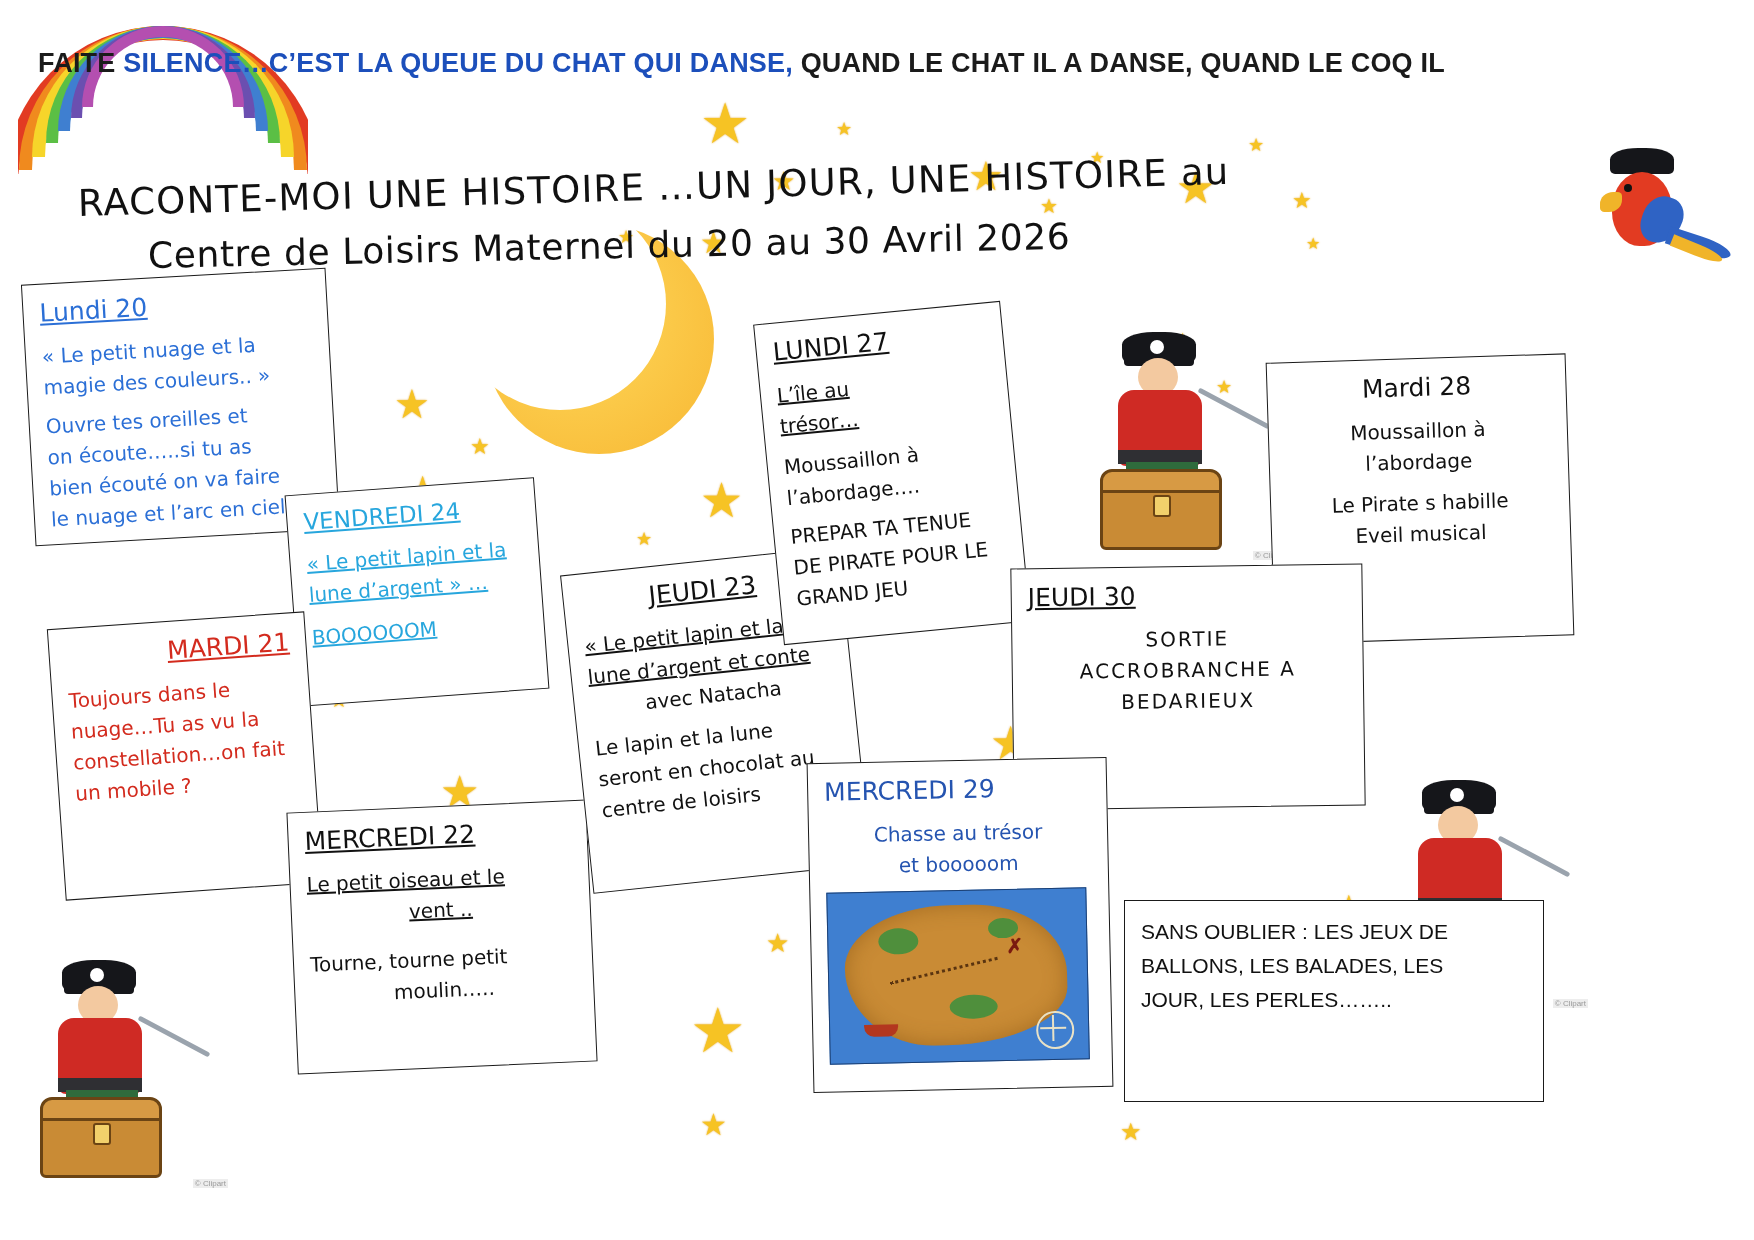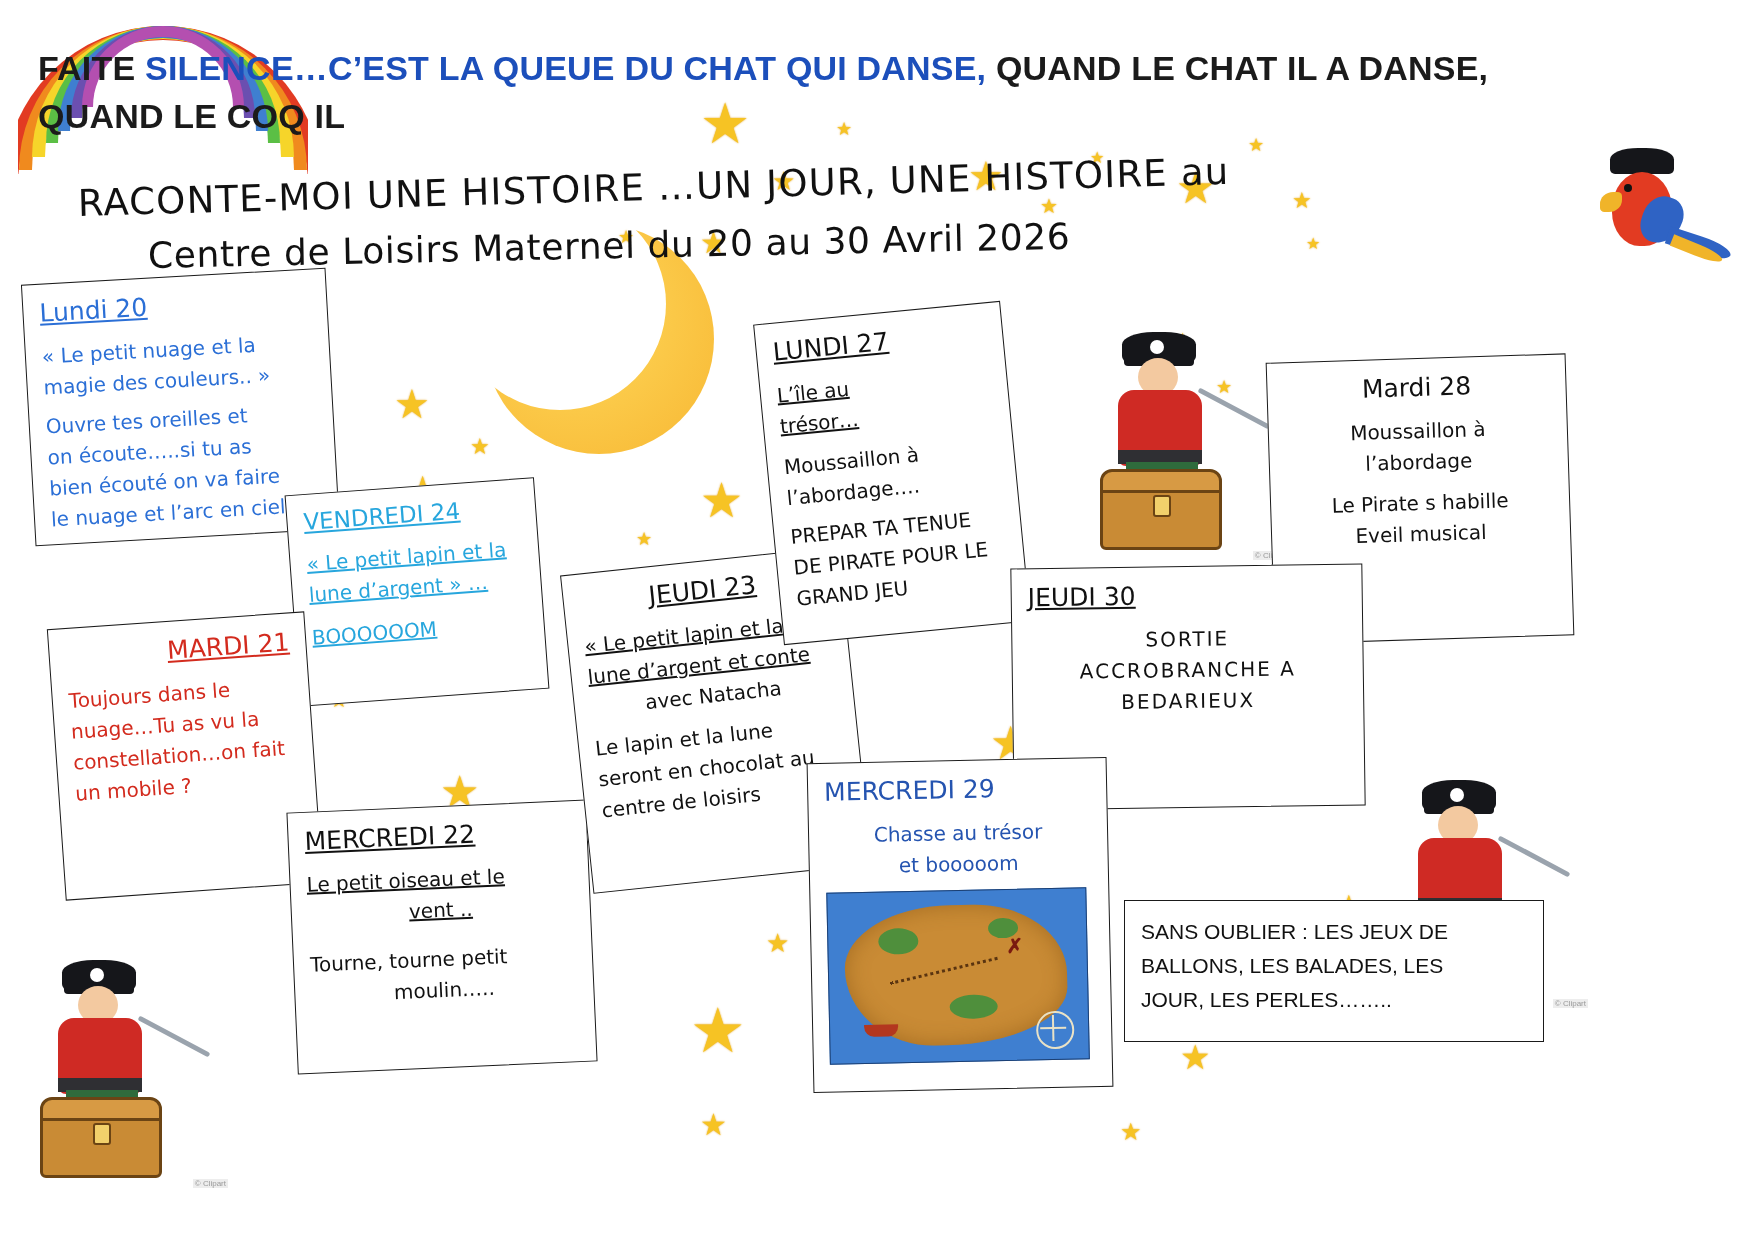--- a/index.html
+++ b/index.html
@@ -37,21 +37,21 @@
   }
 
   
   .headline {
     position: absolute;
     left: 38px;
     top: 44px;
     width: 1580px;
     font-family: "Liberation Sans", sans-serif;
     font-weight: bold;
-    font-size: 34px;
+    font-size: 27px;
     letter-spacing: 0.2px;
     color: #1b1b1b;
     line-height: 1.42;
     text-align: center;
   }
   .headline .l1 { display:block; text-align: left; }
   .headline .l2 { display:block; text-align: center; }
   .hl-blue { color: #1c4fbb; }
 
   
@@ -138,21 +138,21 @@
   }
   #card-jeudi30 {
     left: 1012px; top: 566px; width: 352px; height: 242px;
     transform: rotate(-0.8deg);
   }
   #card-mercredi29 {
     left: 810px; top: 760px; width: 300px; height: 330px;
     transform: rotate(-1.2deg);
   }
   #card-sansoublier {
-    left: 1124px; top: 900px; width: 420px; height: 142px;
+    left: 1124px; top: 900px; width: 420px; height: 202px;
     transform: rotate(0deg);
     font-family: "Liberation Sans", sans-serif;
   }
   #card-sansoublier .line {
     font-size: 21px;
     line-height: 1.62;
     color: #111;
   }
 
   

